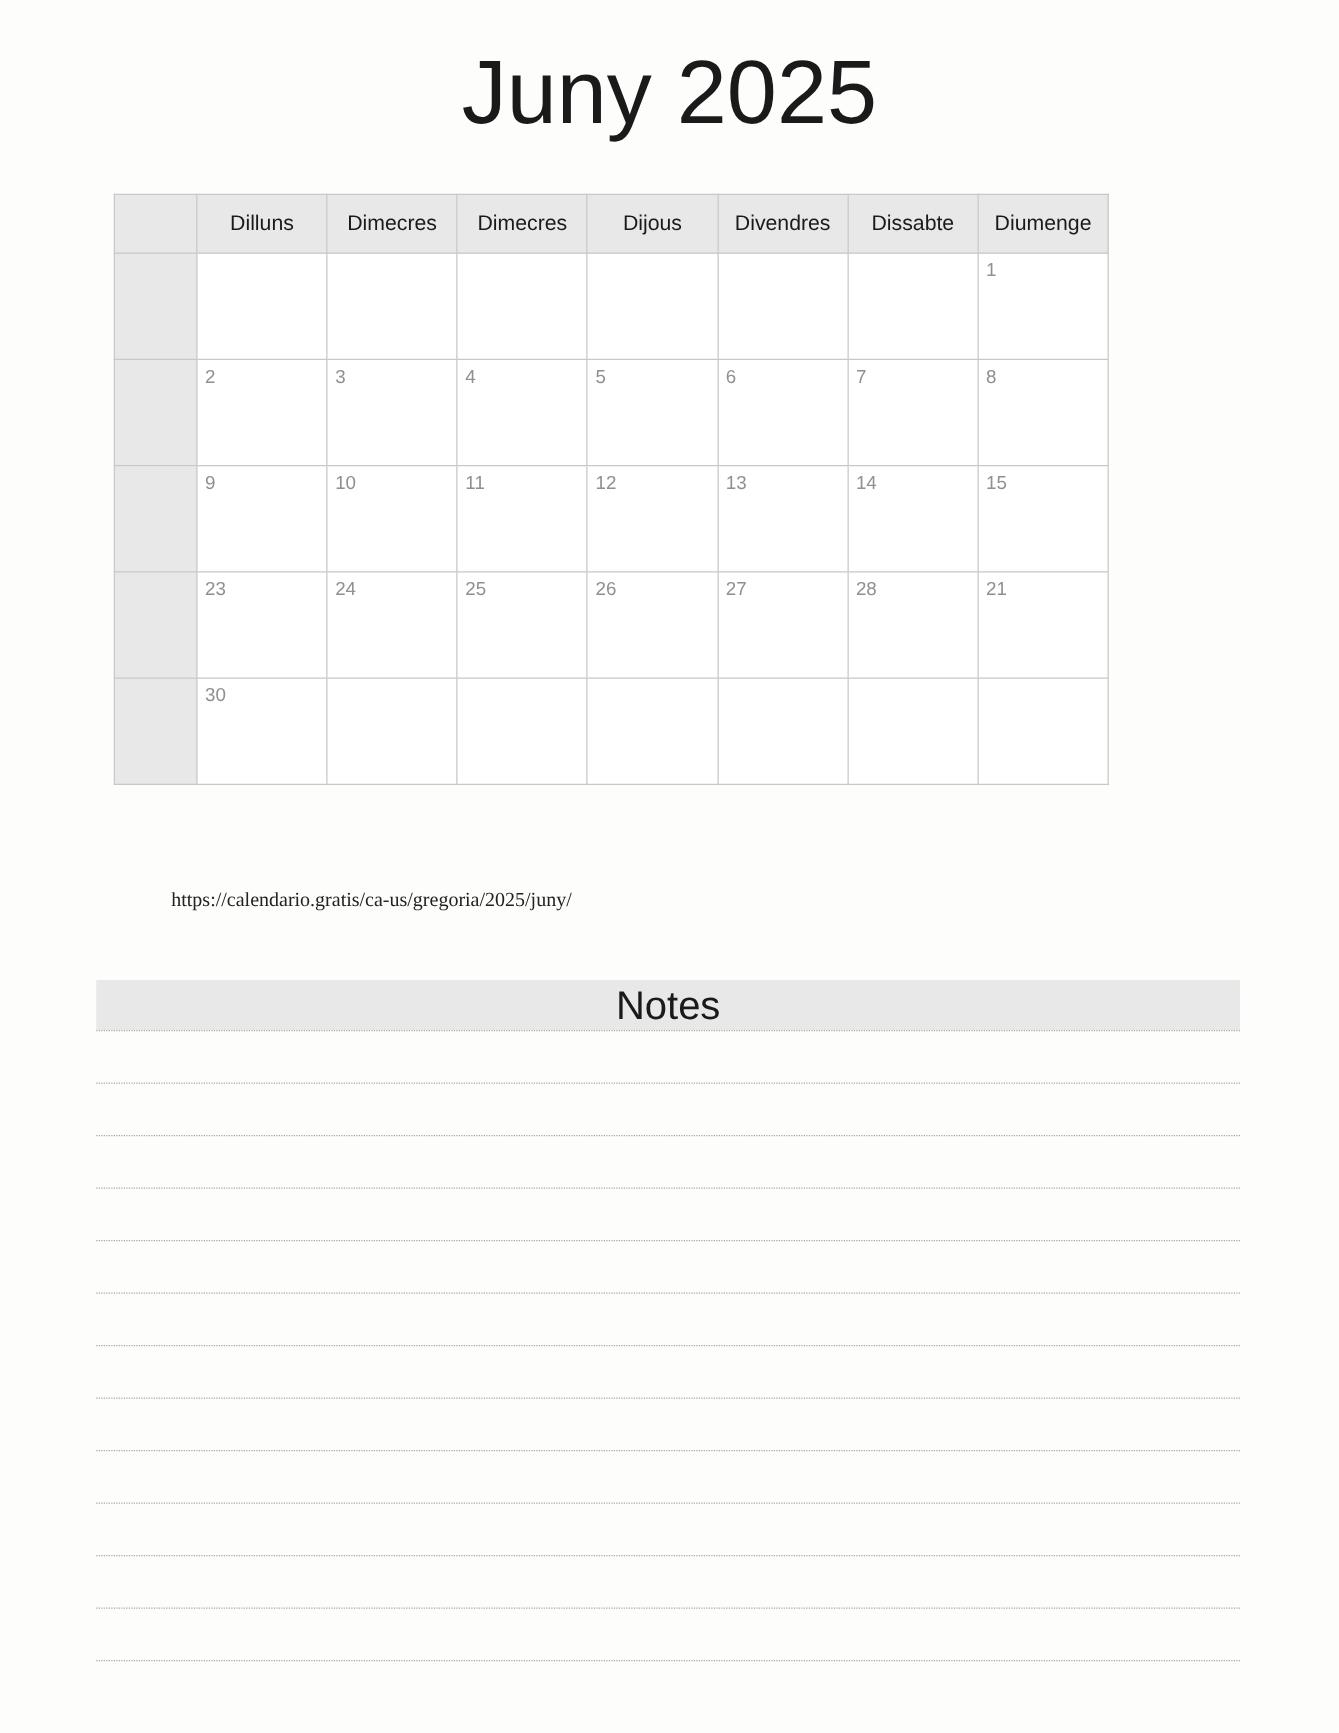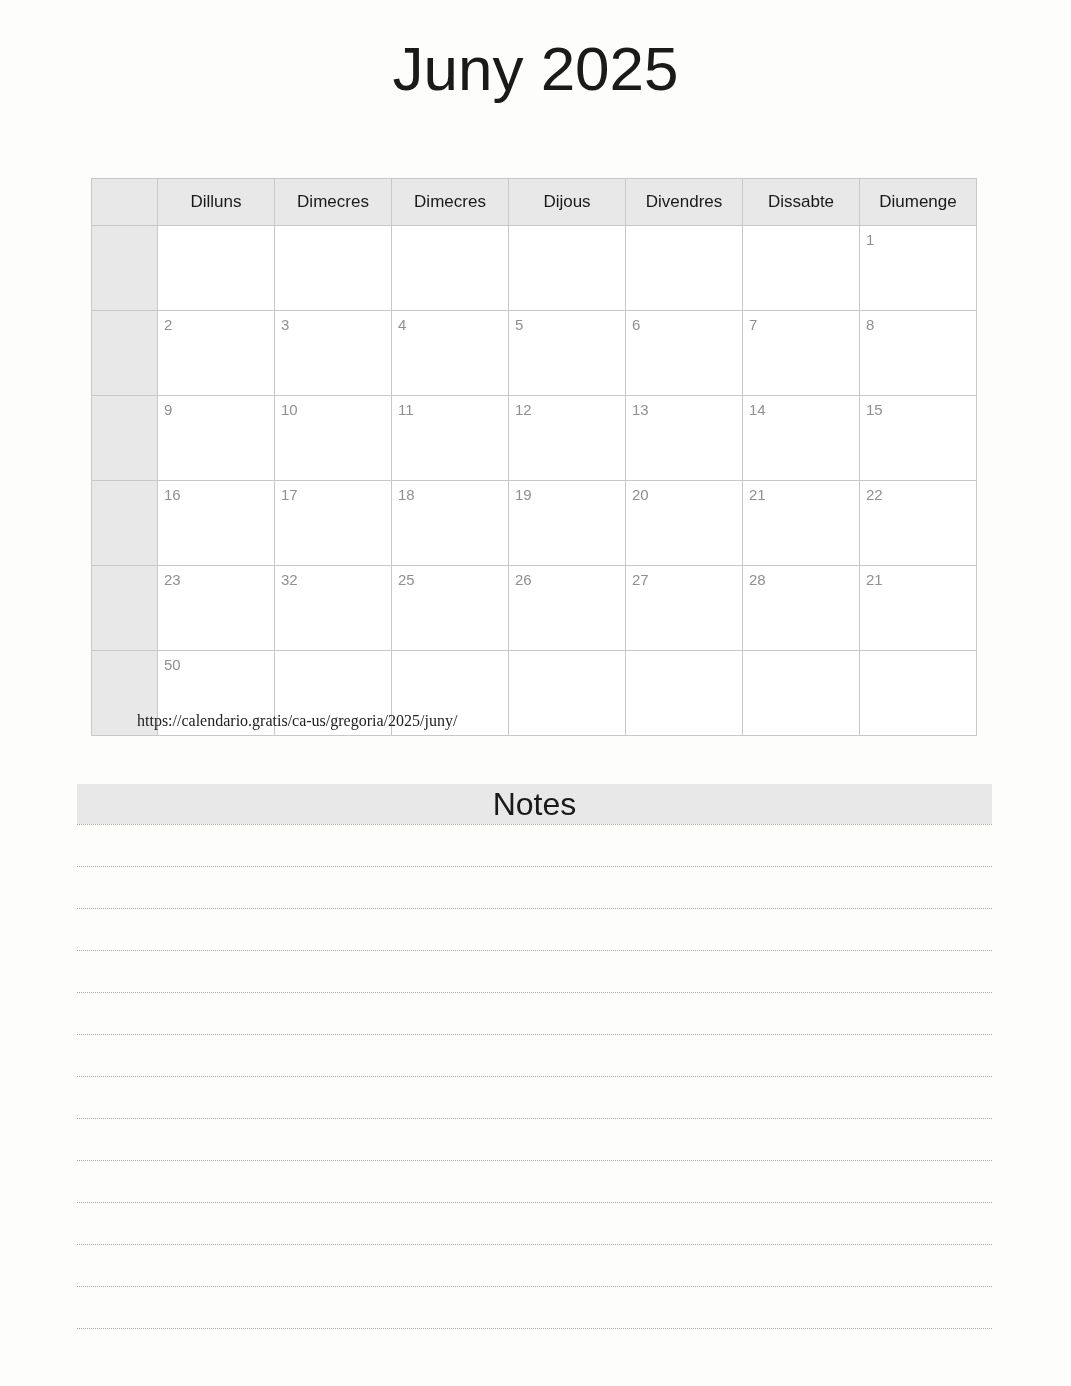--- a/index.html
+++ b/index.html
@@ -17,41 +17,40 @@
   }
   .page {
     width: 1071px;
     height: 1386px;
     position: relative;
     background: #fdfdfb;
   }
   
   .title {
     text-align: center;
-    font-size: 62px;
+    font-size: 72px;
     font-weight: 400;
     letter-spacing: 0px;
     line-height: 1;
     padding-top: 38px;
     color: #1a1a1a;
     font-family: "Liberation Sans", sans-serif;
   }
 
   
   .calendar-wrap {
     position: absolute;
     left: 91px;
     top: 155px;
     width: 886px;
   }
   table.calendar {
     border-collapse: collapse;
-    width: 886px;
+    width: 796px;
     table-layout: fixed;
-    margin-top: 23px;
   }
   table.calendar col.gutter { width: 66px; }
   table.calendar th, table.calendar td {
     border: 1px solid #c8c8c8;
     padding: 0;
   }
   table.calendar th.gutter-head, table.calendar td.gutter-cell {
     background: #e8e8e8;
     border-left: 1px solid #c8c8c8;
     border-right: 1px solid #c8c8c8;
@@ -216,69 +215,45 @@
           <td class="day">
               <span class="num">14</span>
             </td>
           <td class="day">
               <span class="num">15</span>
             </td>
         </tr>
         <tr>
           <td class="gutter-cell"></td>
           <td class="day">
-              <span class="num">16</span>
-            </td>
-          <td class="day">
-              <span class="num">17</span>
-            </td>
-          <td class="day">
-              <span class="num">18</span>
-            </td>
-          <td class="day">
-              <span class="num">19</span>
-            </td>
-          <td class="day">
-              <span class="num">20</span>
+              <span class="num">23</span>
+            </td>
+          <td class="day">
+              <span class="num">24</span>
+            </td>
+          <td class="day">
+              <span class="num">25</span>
+            </td>
+          <td class="day">
+              <span class="num">26</span>
+            </td>
+          <td class="day">
+              <span class="num">27</span>
+            </td>
+          <td class="day">
+              <span class="num">28</span>
             </td>
           <td class="day">
               <span class="num">21</span>
             </td>
-          <td class="day">
-              <span class="num">22</span>
-            </td>
-        </tr>
-        <tr>
-          <td class="gutter-cell"></td>
-          <td class="day">
-              <span class="num">23</span>
-            </td>
-          <td class="day">
-              <span class="num">32</span>
-            </td>
-          <td class="day">
-              <span class="num">25</span>
-            </td>
-          <td class="day">
-              <span class="num">26</span>
-            </td>
-          <td class="day">
-              <span class="num">27</span>
-            </td>
-          <td class="day">
-              <span class="num">28</span>
-            </td>
-          <td class="day">
-              <span class="num">21</span>
-            </td>
-        </tr>
-        <tr>
-          <td class="gutter-cell"></td>
-          <td class="day">
-              <span class="num">50</span>
+        </tr>
+        <tr>
+          <td class="gutter-cell"></td>
+          <td class="day">
+              <span class="num">30</span>
             </td>
           <td class="day">
               <span class="num"></span>
             </td>
           <td class="day">
               <span class="num"></span>
             </td>
           <td class="day">
               <span class="num"></span>
             </td>

